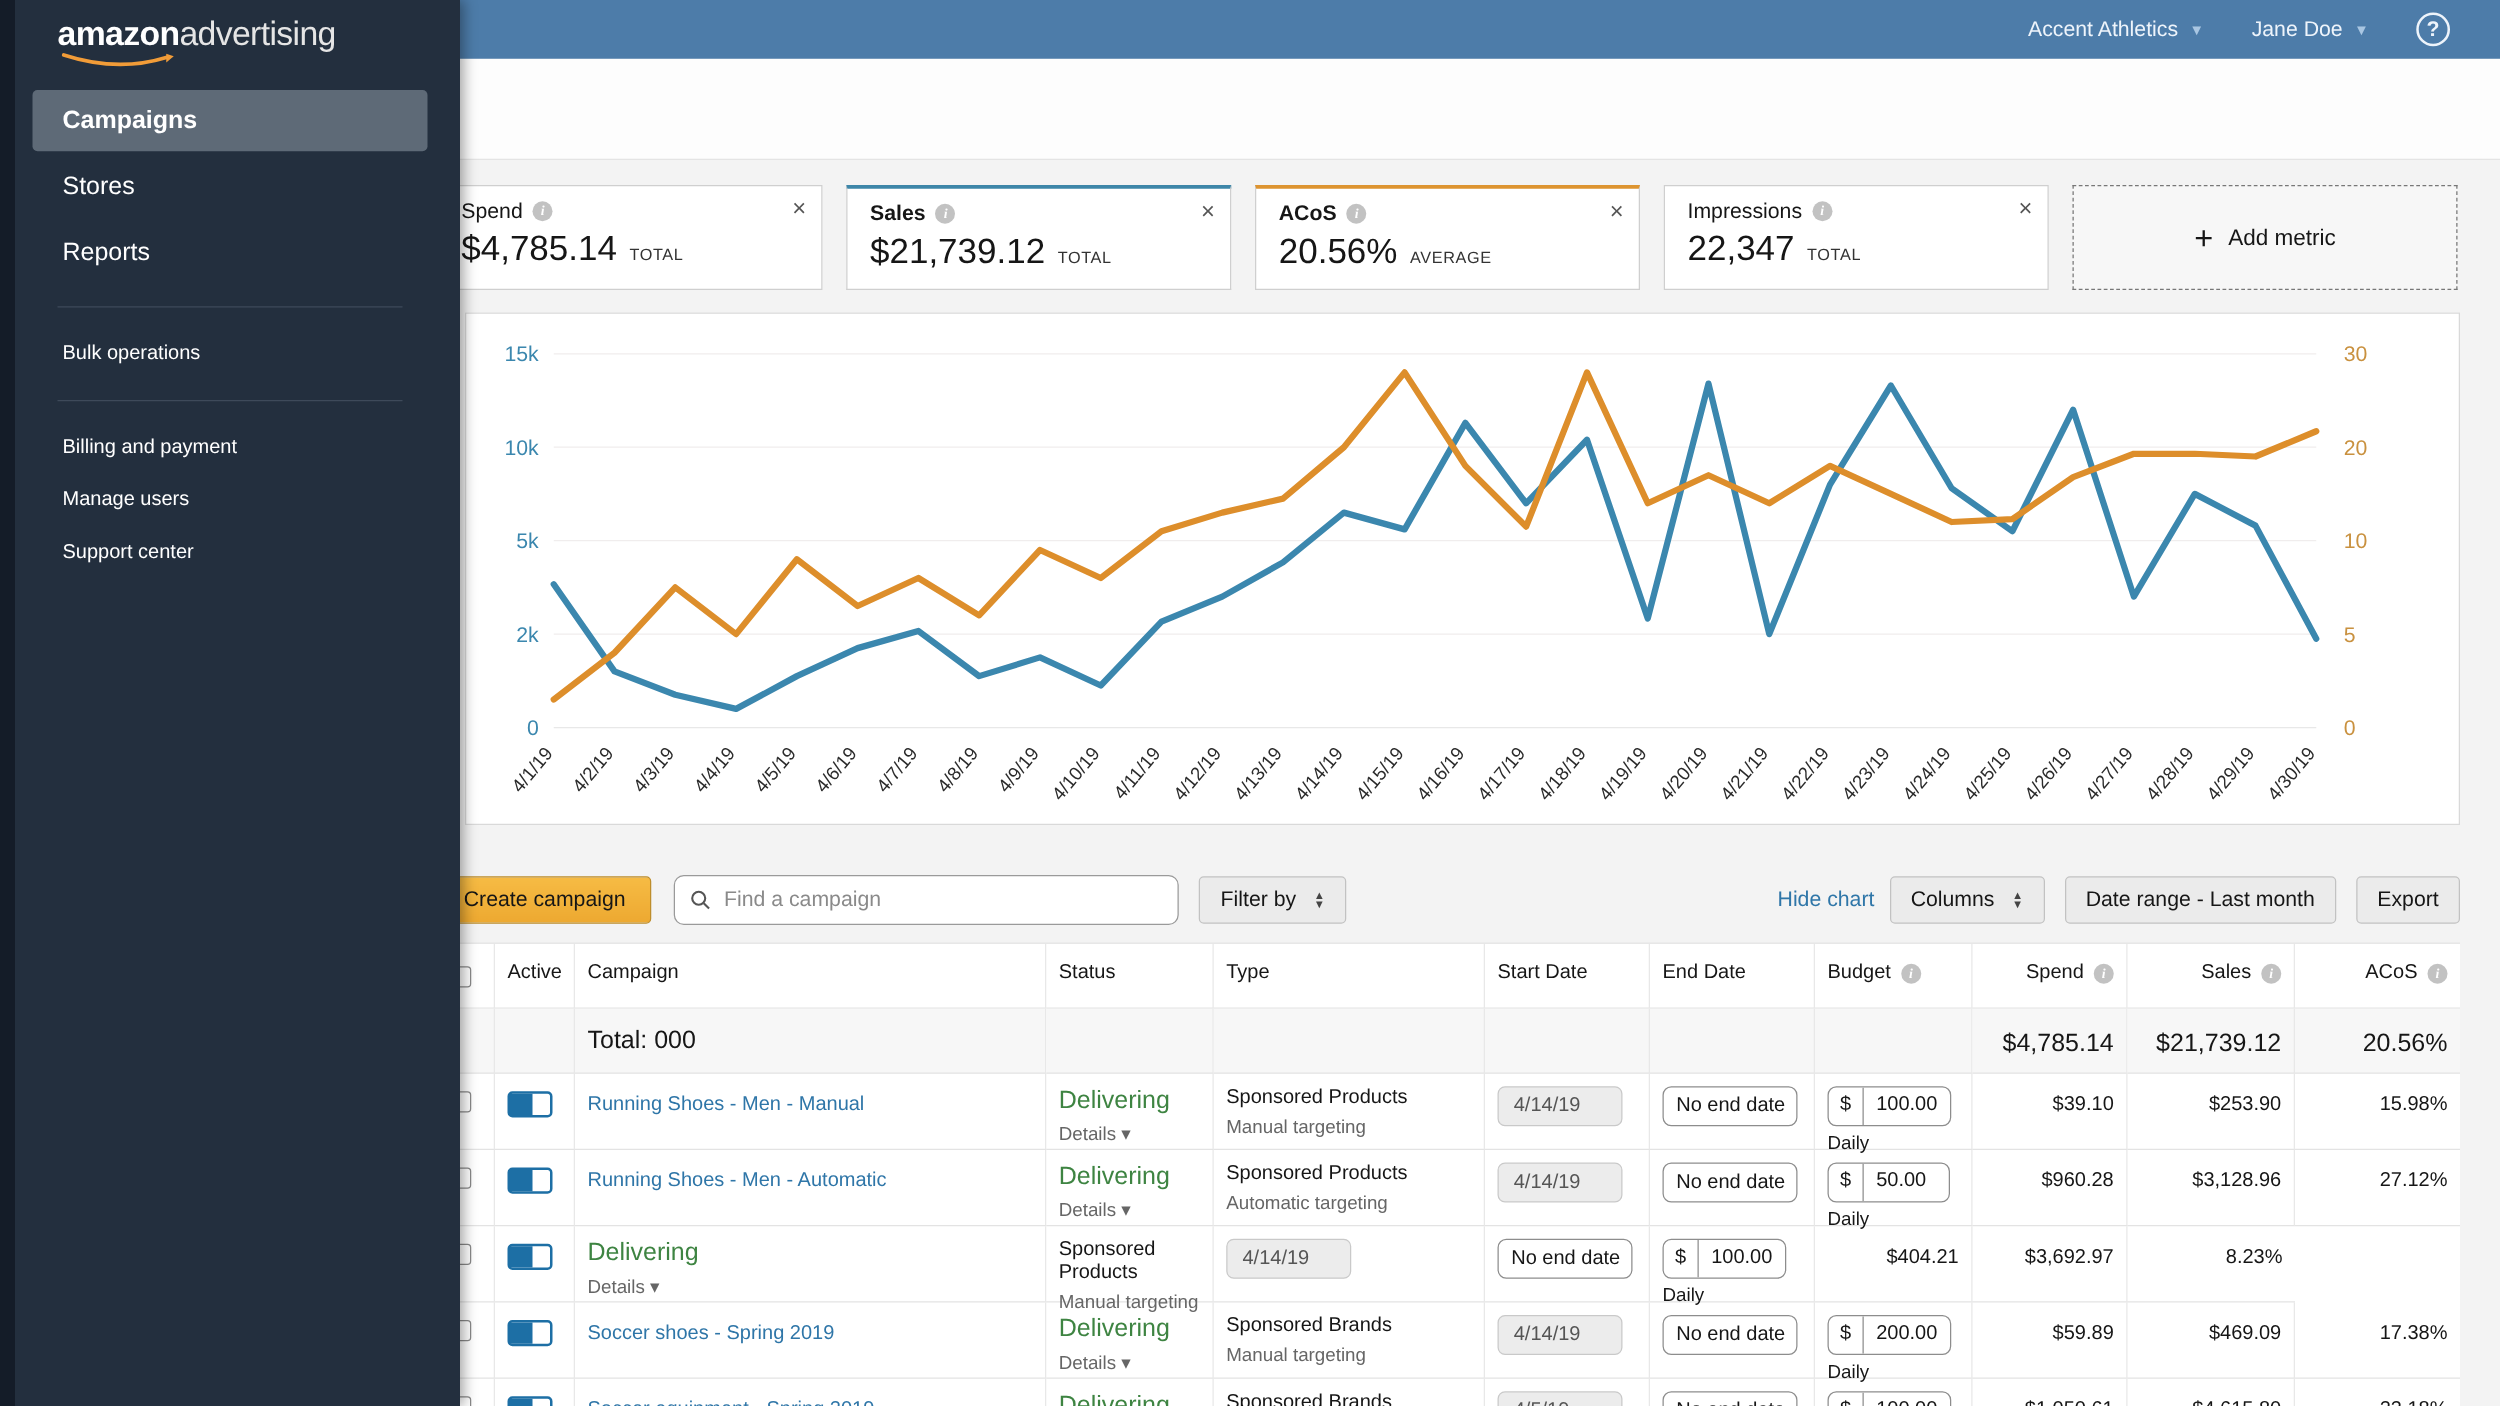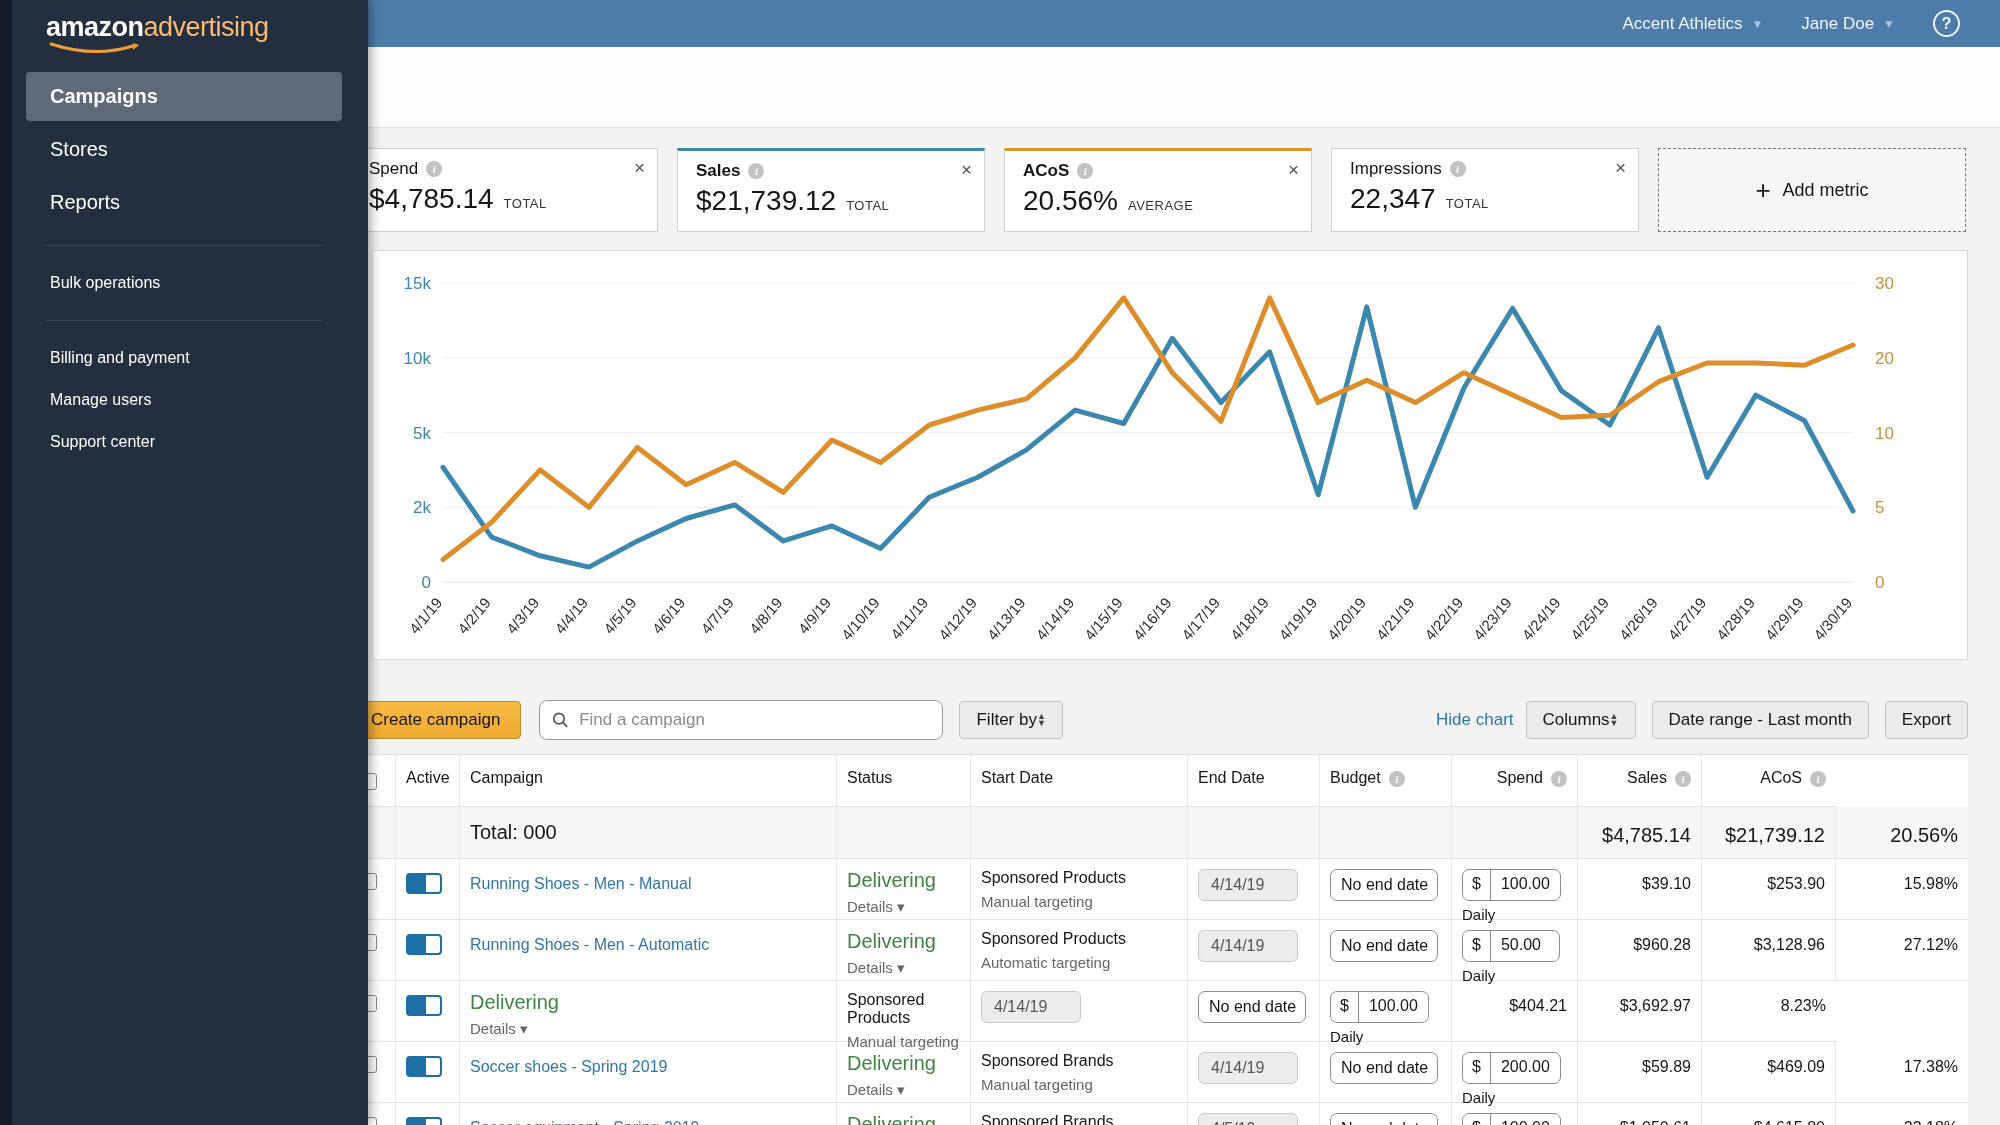--- a/index.html
+++ b/index.html
@@ -15,21 +15,21 @@
                  font-size:17px; font-weight:bold; display:flex; align-items:center; justify-content:center; }
 
   .subheader { position:absolute; top:47px; left:0; width:2000px; height:81px; background:#fdfdfd; border-bottom:1px solid #e4e4e4; }
 
   
   .sidebar { position:absolute; top:0; left:0; width:368px; height:1125px; background:#232f3e; z-index:10;
              box-shadow:3px 0 10px rgba(0,0,0,.35); }
   .sidebar .edge { position:absolute; left:0; top:0; width:12px; height:1125px; background:#141c28; }
   .logo { position:absolute; left:46px; top:12px; white-space:nowrap; }
   .logo .a1 { color:#fff; font-weight:bold; font-size:27px; letter-spacing:-.5px; }
-  .logo .a2 { color:#fdba74; font-size:27px; letter-spacing:-.5px; }
+  .logo .a2 { color:#e5e5e5; font-size:27px; letter-spacing:-.5px; }
   .logo svg { position:absolute; left:3px; top:30px; }
   .nav { position:absolute; top:68px; left:0; width:368px; }
   .nav-item { color:#fff; font-size:20px; padding:13px 24px; margin:4px 26px; border-radius:4px; cursor:pointer; }
   .nav-item.active { background:#5e6a77; font-weight:bold; }
   .nav-item.small { font-size:16px; padding:10px 24px; }
   .sep { border-top:1px solid #3e4a5a; margin:18px 46px; }
 
   
   .cards { position:absolute; top:148px; left:350px; display:flex; gap:19px; }
   .card { width:308px; height:84px; background:#fff; border:1px solid #cfcfcf; padding:10px 16px 0 18px; position:relative; }
@@ -50,21 +50,21 @@
 
   
   .toolbar { position:absolute; top:699px; left:350px; width:1618px; height:42px; display:flex; align-items:center; }
   .btn-gold { height:38px; padding:0 20px; background:linear-gradient(#f6bb44,#eda931); border:1px solid #bd8d2b;
               border-radius:4px; font-size:17px; color:#161616; display:flex; align-items:center; cursor:pointer; }
   .search { height:40px; width:404px; margin-left:18px; background:#fff; border:1px solid #9a9a9a; border-radius:8px;
             display:flex; align-items:center; padding:0 12px; gap:10px; }
   .search input { border:none; outline:none; font-size:17px; color:#161616; width:100%; font-family:inherit; background:transparent; }
   .search input::placeholder { color:#8a8a8a; }
   .btn-gray { height:38px; padding:0 16px; background:#ebebeb; border:1px solid #c2c2c2; border-radius:4px;
-              font-size:17px; color:#161616; display:flex; align-items:center; cursor:pointer; }
+              font-size:17px; color:#161616; display:flex; align-items:center; gap:14px; cursor:pointer; }
   .stepper { display:flex; flex-direction:column; font-size:9px; color:#444; line-height:7px; }
   .link { color:#2f76a8; font-size:17px; cursor:pointer; }
   .spacer { flex:1; }
 
   
   .tablewrap { position:absolute; top:754px; left:350px; width:1618px; background:#fff; border-top:1px solid #e0e0e0; }
   .trow { display:grid; grid-template-columns:46px 64px 377px 134px 217px 132px 132px 126px 124px 134px 132px; }
   .trow > div { border-right:1px solid #e8e8e8; border-bottom:1px solid #e3e3e3; padding:10px 10px; }
   .trow > div:last-child { border-right:none; }
   .thead > div { font-size:16px; color:#161616; padding-top:14px; height:52px; display:flex; gap:8px; align-items:flex-start; }
@@ -250,20 +250,23 @@
         <div>
           <span>Active</span>
         </div>
         <div>
           <span>Campaign</span>
         </div>
         <div>
           <span>Status</span>
         </div>
         <div>
+          <span>Type</span>
+        </div>
+        <div>
           <span>Start Date</span>
         </div>
         <div>
           <span>End Date</span>
         </div>
         <div>
           <span>Budget</span>
           <span class="info" style="margin-top: 2px;">i</span>
         </div>
         <div style="justify-content: flex-end;">

